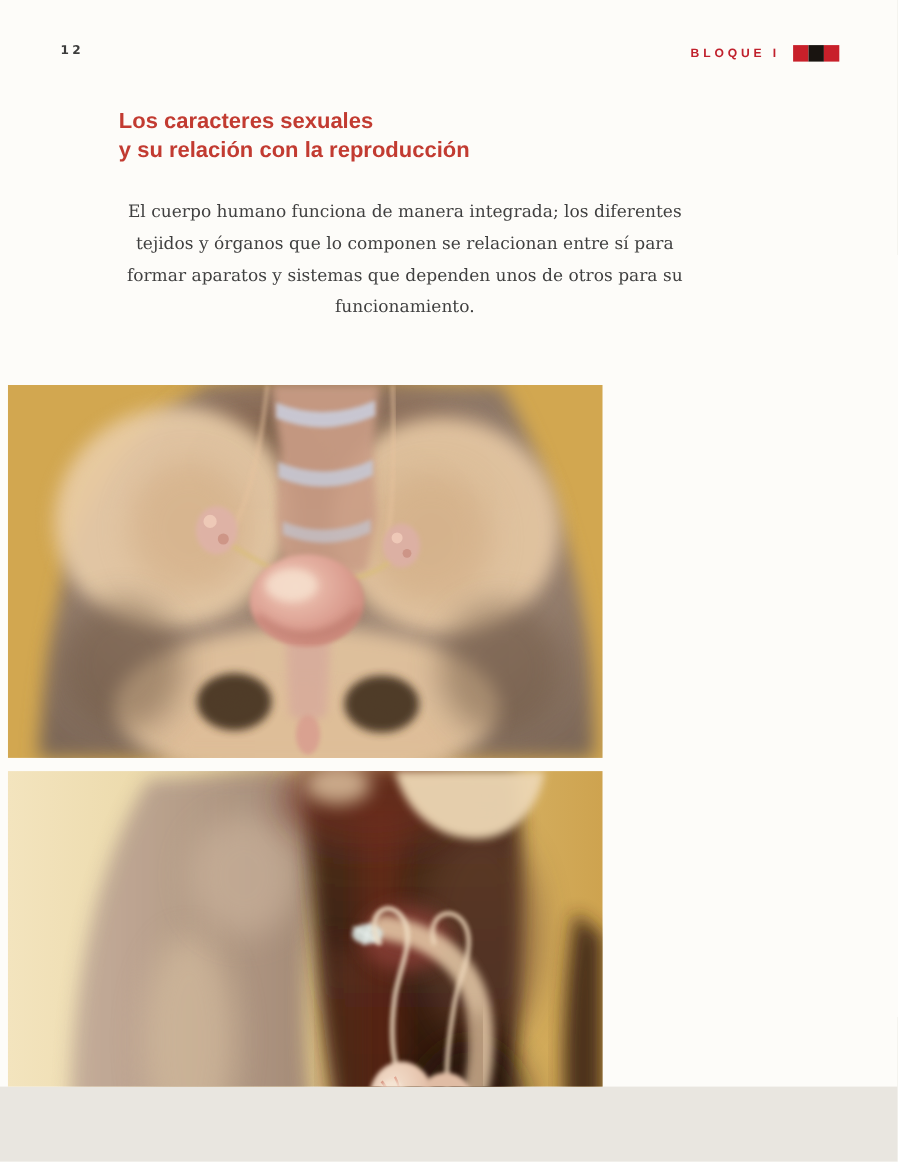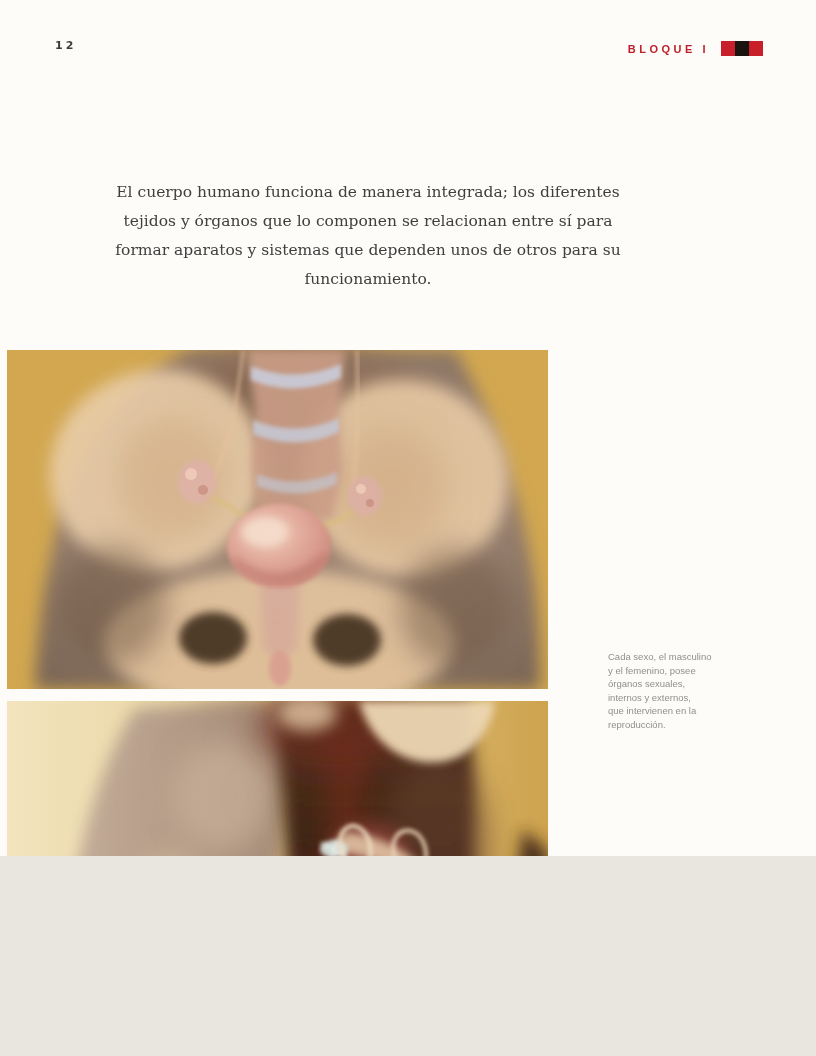--- a/index.html
+++ b/index.html
@@ -1,18 +1,18 @@
 <!DOCTYPE html>
 <html style="--accent-red: #C23B31; --label-red: #C0202C; --badge-red: #C8202A; --badge-black: #191410; --gold: #D2A750; --body-text: #3F3F3F; --caption-gray: #8F8F8F; --page-bg: #FDFCF9;"><head>
 <meta charset="utf-8">
 <style>
   html,body { margin:0; padding:0; }
   body { background:#e9e6e0; }
   .page {
-    position:relative; width:816px; height:856px;
+    position:relative; width:816px; height:988px;
     background:var(--page-bg,#FDFCF9); overflow:hidden; margin:0 auto;
     font-family:"Liberation Sans",sans-serif;
   }
   .pagenum {
     position:absolute; left:55px; top:39px;
     font-family:"DejaVu Sans",sans-serif; font-size:11px; font-weight:600;
     letter-spacing:3px; color:#3C3C3C;
   }
   .section {
     position:absolute; top:41px; right:53px;
@@ -58,20 +58,22 @@
 
   <div class="section">
     <span class="section-label">BLOQUE I</span>
     <span class="badge">
       <i class="sq r"></i>
       <i class="sq k"></i>
       <i class="sq r"></i>
     </span>
   </div>
 
+  <h1 class="title">Los caracteres sexuales
+y su relación con la reproducción</h1>
 
   <p class="bodytext p1">El cuerpo humano funciona de manera integrada; los diferentes
 tejidos y órganos que lo componen se relacionan entre sí para
 formar aparatos y sistemas que dependen unos de otros para su
 funcionamiento.</p>
 
   <figure class="fig fig-top" aria-label="female-pelvic-reproductive-anatomy-illustration">
     <svg viewBox="0 0 541 339" preserveAspectRatio="none" aria-hidden="true">
       <defs>
         <radialGradient id="t_bodyG" cx="50%" cy="45%" r="70%">
@@ -216,20 +218,14 @@
       <g>
         <ellipse cx="398" cy="308" rx="28" ry="34" fill="#E0BCA4" filter="url(#m_b2)"></ellipse>
         <ellipse cx="358" cy="300" rx="30" ry="36" fill="url(#m_testG)" filter="url(#m_b2)"></ellipse>
         <path d="M340,282 C352,296 344,316 356,330" stroke="#CC7A66" stroke-width="2.5" fill="none" opacity=".8"></path>
         <path d="M352,278 C360,292 356,312 366,326" stroke="#D98D77" stroke-width="2" fill="none" opacity=".7"></path>
         <ellipse cx="349" cy="288" rx="10" ry="7" fill="#F6E6D6" opacity=".8" filter="url(#m_b2)"></ellipse>
       </g>
     </svg>
   </figure>
 
-  <aside class="caption">Cada sexo, el masculino
-y el femenino, posee
-órganos sexuales,
-internos y externos,
-que intervienen en la
-reproducción.</aside>
 
 </div>
 
 </body></html>

